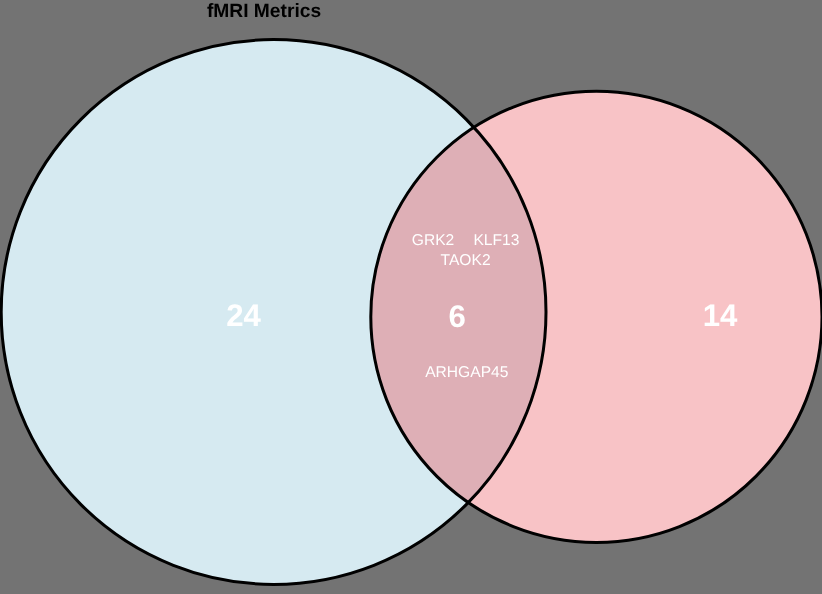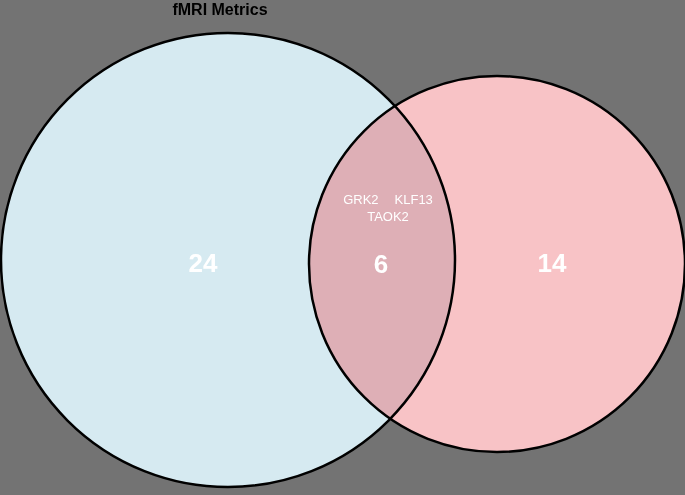--- a/index.html
+++ b/index.html
@@ -35,21 +35,21 @@
   .count-label {
     position: absolute;
     transform: translate(-50%, -50%);
     font-size: 26px;
     font-weight: bold;
     color: #ffffff;
     white-space: nowrap;
   }
   .count-24 { left: 155px; top: 263px; margin-left: 48px; }
   .count-6  { left: 381px; top: 264px; }
-  .count-14 { left: 552px; top: 263px; }
+  .count-14 { left: 600px; top: 263px; }
   .gene-block {
     position: absolute;
     transform: translate(-50%, -50%);
     color: #ffffff;
     font-size: 13px;
     line-height: 17px;
     text-align: center;
     white-space: nowrap;
   }
   .gene-block.top    { left: 388px; top: 208px; }
@@ -93,15 +93,18 @@
     <div class="gene-row">
       <span>GRK2</span>
       <span>KLF13</span>
     </div>
     <div class="gene-row">
       <span>TAOK2</span>
     </div>
   </div>
 
   <div class="gene-block bottom">
+    <div class="gene-row">
+      <span>ARHGAP45</span>
+    </div>
   </div>
 
 </div>
 
 </body></html>

